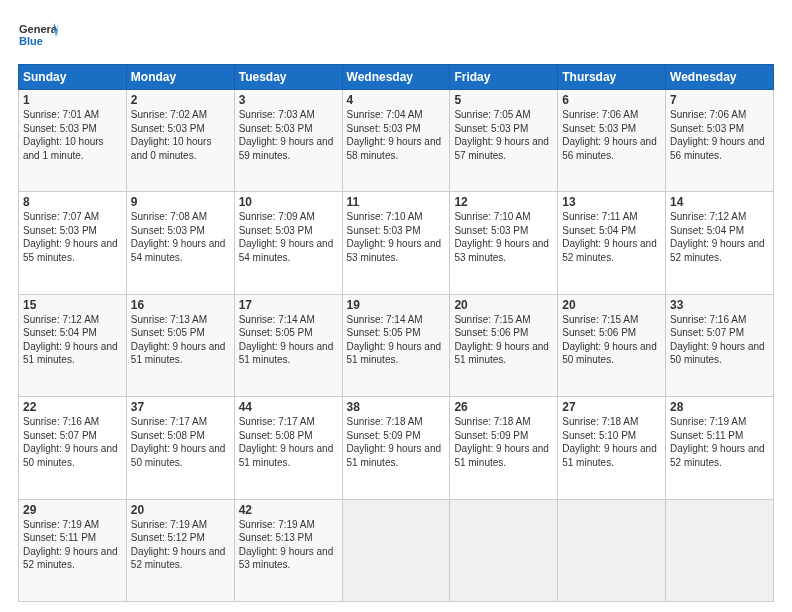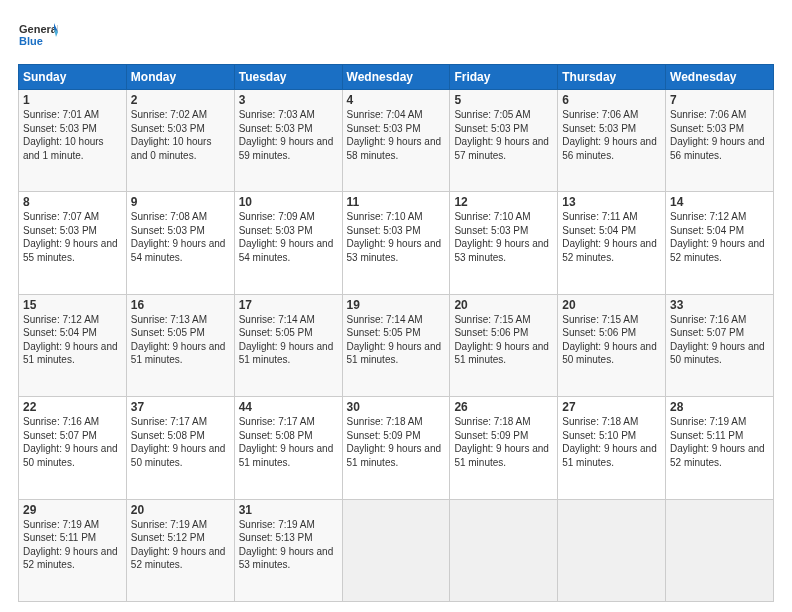--- a/index.html
+++ b/index.html
@@ -218,21 +218,21 @@
         </td>
           <td>
           <span class="day-num">37</span>
           <span class="day-info">Sunrise: 7:17 AM<br>Sunset: 5:08 PM<br>Daylight: 9 hours and 50 minutes.</span>
         </td>
           <td>
           <span class="day-num">44</span>
           <span class="day-info">Sunrise: 7:17 AM<br>Sunset: 5:08 PM<br>Daylight: 9 hours and 51 minutes.</span>
         </td>
           <td>
-          <span class="day-num">30</span>
+          <span class="day-num">38</span>
           <span class="day-info">Sunrise: 7:18 AM<br>Sunset: 5:09 PM<br>Daylight: 9 hours and 51 minutes.</span>
         </td>
           <td>
           <span class="day-num">26</span>
           <span class="day-info">Sunrise: 7:18 AM<br>Sunset: 5:09 PM<br>Daylight: 9 hours and 51 minutes.</span>
         </td>
           <td>
           <span class="day-num">27</span>
           <span class="day-info">Sunrise: 7:18 AM<br>Sunset: 5:10 PM<br>Daylight: 9 hours and 51 minutes.</span>
         </td>
@@ -244,21 +244,21 @@
         <tr>
           <td>
           <span class="day-num">29</span>
           <span class="day-info">Sunrise: 7:19 AM<br>Sunset: 5:11 PM<br>Daylight: 9 hours and 52 minutes.</span>
         </td>
           <td>
           <span class="day-num">20</span>
           <span class="day-info">Sunrise: 7:19 AM<br>Sunset: 5:12 PM<br>Daylight: 9 hours and 52 minutes.</span>
         </td>
           <td>
-          <span class="day-num">31</span>
+          <span class="day-num">42</span>
           <span class="day-info">Sunrise: 7:19 AM<br>Sunset: 5:13 PM<br>Daylight: 9 hours and 53 minutes.</span>
         </td>
           <td class="empty"></td>
           <td class="empty"></td>
           <td class="empty"></td>
           <td class="empty"></td>
         </tr>
       </tbody>
   </table>
 </div>

